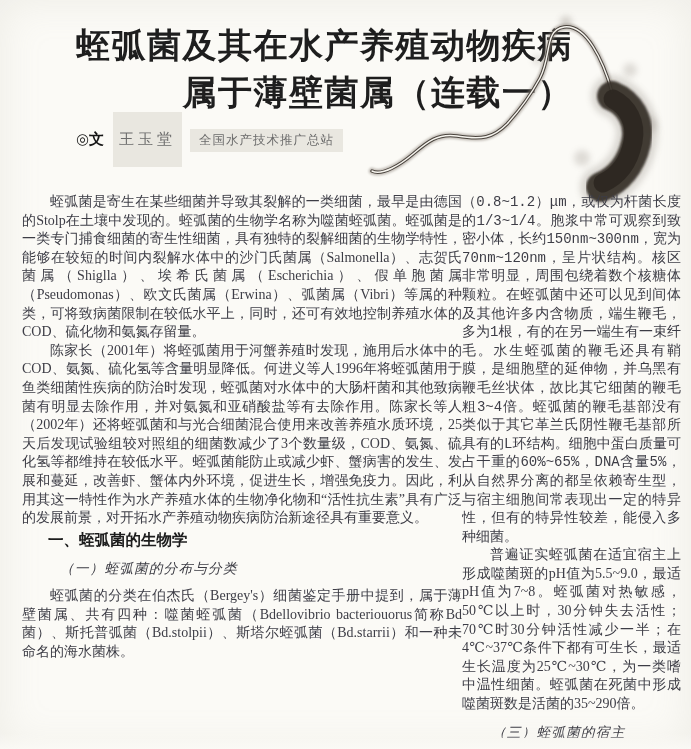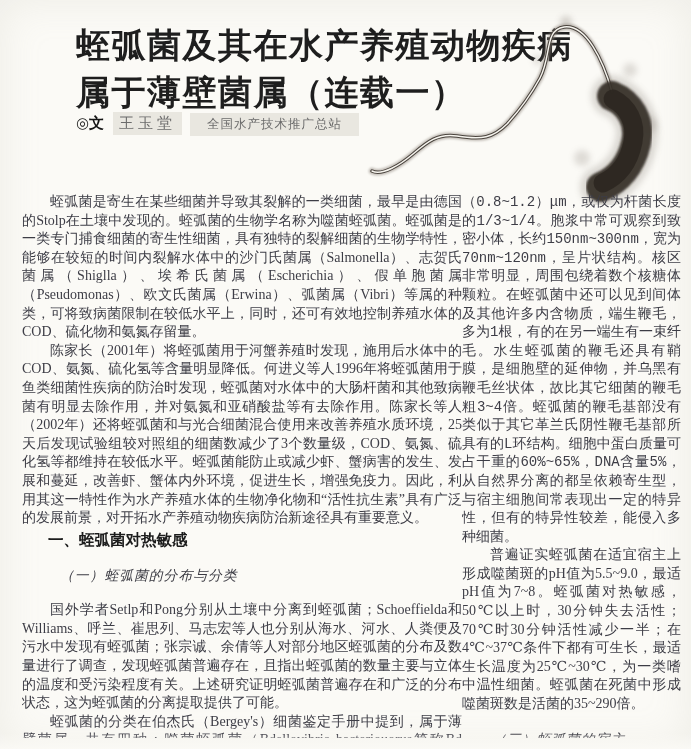--- a/index.html
+++ b/index.html
@@ -12,38 +12,39 @@
     box-shadow:inset 0 0 40px rgba(180,175,160,.18);
   }
   
   .title{
     position:absolute;left:76px;top:22px;
     margin:0;
     font-size:34px;font-weight:700;
     line-height:47px;letter-spacing:1.5px;
     color:#1e1e1e;
     font-family:Liberation Sans, sans-serif;
+    text-align:right;
   }
   .byline{
     position:absolute;left:76px;top:112px;
     font-size:15px;white-space:nowrap;
   }
   .byline-prefix{
     font-family:"Liberation Sans","DejaVu Sans",sans-serif;
     font-weight:700;color:#151515;
   }
   .byline-author{
     display:inline-block;margin-left:9px;
-    padding:2px 6px;
+    padding:18px 6px;
     color:#6b6b6b;background:#e9e7e0;
     letter-spacing:4px;
   }
   .byline-affil{
     display:inline-block;margin-left:8px;
-    padding:3px 17px;
+    padding:3px 9px;
     font-size:12.5px;color:#6b6b6b;background:#e9e7e0;
     letter-spacing:1px;
   }
   
   .figure{
     position:absolute;left:330px;top:0;
     width:361px;height:205px;
     pointer-events:none;
   }
   
@@ -65,21 +66,21 @@
   }
   .no-indent{text-indent:0;font-family:Liberation Mono, monospace;}
   .h-major{
     font-family:"Liberation Sans","DejaVu Sans",sans-serif;
     font-weight:700;font-size:15.5px;color:#1c1c1c;
     line-height:20px;padding-left:26px;margin:2px 0 1px 0;
   }
   .h-minor{
     font-style:italic;
     font-size:13.8px;color:#3a3a42;
-    line-height:19.5px;padding-left:38px;margin:16px 0;
+    line-height:19.5px;padding-left:38px;margin:9px 0;
     letter-spacing:1px;
   }
   .col-right .h-minor{padding-left:30px;}
   
   .bottom-fade{
     position:absolute;left:0;bottom:0;width:100%;height:16px;
     background:linear-gradient(rgba(251,250,246,0),rgba(251,250,246,.9));
     pointer-events:none;
   }
 </style>
@@ -118,23 +119,22 @@
 
       <path d="M 282 96 C 299 103, 311 121, 306 143 C 301 165, 288 180, 271 187" fill="none" stroke="#39322c" stroke-width="30" stroke-linecap="round" opacity="0.94" filter="url(#soft)"></path>
       <path d="M 283 99 C 297 106, 307 122, 303 142 C 299 162, 288 176, 273 183" fill="none" stroke="#2c2620" stroke-width="19" stroke-linecap="round" opacity="0.85"></path>
     </svg>
   </div>
 
   <main class="columns">
     <section class="col col-left">
         <p class="para">蛭弧菌是寄生在某些细菌并导致其裂解的一类细菌，最早是由德国的Stolp在土壤中发现的。蛭弧菌的生物学名称为噬菌蛭弧菌。蛭弧菌是一类专门捕食细菌的寄生性细菌，具有独特的裂解细菌的生物学特性，能够在较短的时间内裂解水体中的沙门氏菌属（Salmonella）、志贺氏菌属（Shiglla）、埃希氏菌属（Escherichia）、假单胞菌属（Pseudomonas）、欧文氏菌属（Erwina）、弧菌属（Vibri）等属的种类，可将致病菌限制在较低水平上，同时，还可有效地控制养殖水体的COD、硫化物和氨氮存留量。</p>
         <p class="para">陈家长（2001年）将蛭弧菌用于河蟹养殖时发现，施用后水体中的COD、氨氮、硫化氢等含量明显降低。何进义等人1996年将蛭弧菌用于鱼类细菌性疾病的防治时发现，蛭弧菌对水体中的大肠杆菌和其他致病菌有明显去除作用，并对氨氮和亚硝酸盐等有去除作用。陈家长等人（2002年）还将蛭弧菌和与光合细菌混合使用来改善养殖水质环境，25天后发现试验组较对照组的细菌数减少了3个数量级，COD、氨氮、硫化氢等都维持在较低水平。蛭弧菌能防止或减少虾、蟹病害的发生、发展和蔓延，改善虾、蟹体内外环境，促进生长，增强免疫力。因此，利用其这一特性作为水产养殖水体的生物净化物和“活性抗生素”具有广泛的发展前景，对开拓水产养殖动物疾病防治新途径具有重要意义。</p>
-        <div class="h-major">一、蛭弧菌对热敏感</div>
+        <div class="h-major">一、蛭弧菌的生物学</div>
         <div class="h-minor">（一）蛭弧菌的分布与分类</div>
-        <p class="para">国外学者Setlp和Pong分别从土壤中分离到蛭弧菌；Schoeffielda和Williams、呼兰、崔思列、马志宏等人也分别从海水、河水、人粪便及污水中发现有蛭弧菌；张宗诚、余倩等人对部分地区蛭弧菌的分布及数量进行了调查，发现蛭弧菌普遍存在，且指出蛭弧菌的数量主要与立体的温度和受污染程度有关。上述研究证明蛭弧菌普遍存在和广泛的分布状态，这为蛭弧菌的分离提取提供了可能。</p>
         <p class="para">蛭弧菌的分类在伯杰氏（Bergey's）细菌鉴定手册中提到，属于薄壁菌属、共有四种：噬菌蛭弧菌（Bdellovibrio bacteriouorus简称Bd菌）、斯托普弧菌（Bd.stolpii）、斯塔尔蛭弧菌（Bd.starrii）和一种未命名的海水菌株。</p>
       </section>
     <section class="col col-right">
         <p class="para no-indent">（0.8~1.2）μm，或仅为杆菌长度的1/3~1/4。胞浆中常可观察到致密小体，长约150nm~300nm，宽为70nm~120nm，呈片状结构。核区非常明显，周围包绕着数个核糖体颗粒。在蛭弧菌中还可以见到间体及其他许多内含物质，端生鞭毛，多为1根，有的在另一端生有一束纤毛。水生蛭弧菌的鞭毛还具有鞘膜，是细胞壁的延伸物，并乌黑有鞭毛丝状体，故比其它细菌的鞭毛粗3~4倍。蛭弧菌的鞭毛基部没有类似于其它革兰氏阴性鞭毛基部所具有的L环结构。细胞中蛋白质量可占干重的60%~65%，DNA含量5%，从自然界分离的都呈依赖寄生型，与宿主细胞间常表现出一定的特异性，但有的特异性较差，能侵入多种细菌。</p>
         <p class="para">普遍证实蛭弧菌在适宜宿主上形成噬菌斑的pH值为5.5~9.0，最适pH值为7~8。蛭弧菌对热敏感，50℃以上时，30分钟失去活性；70℃时30分钟活性减少一半；在4℃~37℃条件下都有可生长，最适生长温度为25℃~30℃，为一类嗜中温性细菌。蛭弧菌在死菌中形成噬菌斑数是活菌的35~290倍。</p>
         <div class="h-minor">（三）蛭弧菌的宿主</div>
         <p class="para">1999年，杨淑专等人研究了海洋蛭弧菌对对虾病原菌和其他寄主的寄生作用，表明蛭弧菌不仅对各种弧菌、气单</p>
       </section>
   </main>
 

